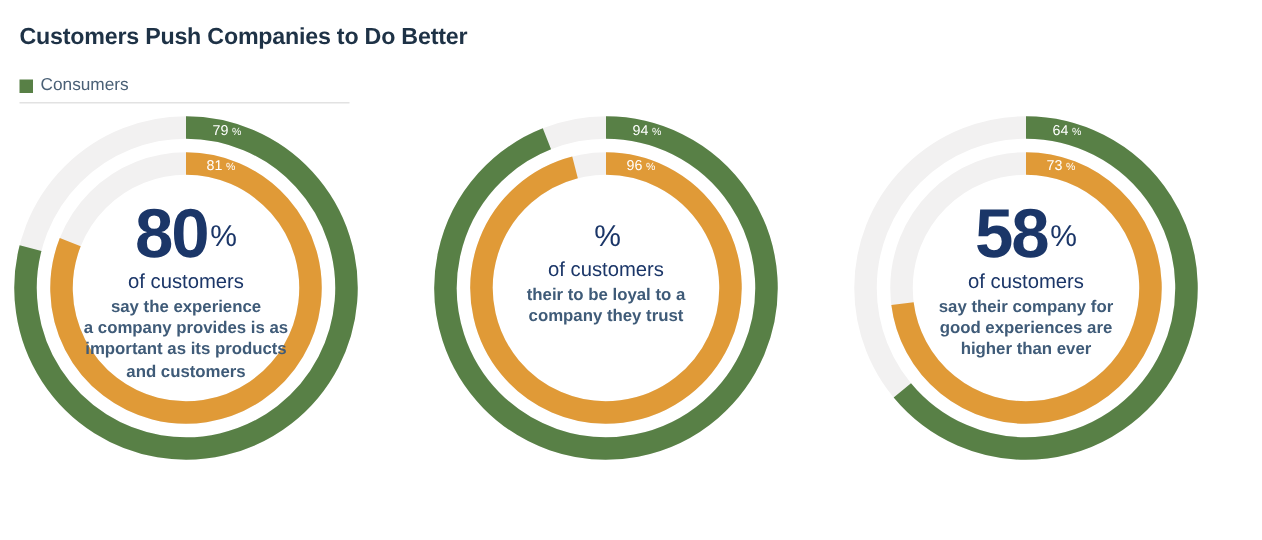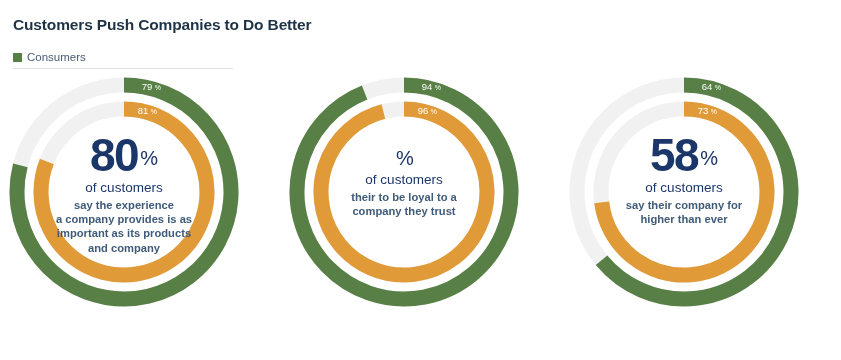--- a/index.html
+++ b/index.html
@@ -171,21 +171,21 @@
         <div class="center-block">
           <div class="big-row">
             <span class="big-num">80</span>
             <span class="big-pct">%</span>
           </div>
           <div class="sub-bold">of customers</div>
           <div class="sub-lines">
             <div>say the experience</div>
             <div>a company provides is as</div>
             <div>important as its products</div>
-            <div>and company</div>
+            <div>and customers</div>
           </div>
         </div>
       </div>
       <div class="chart" style="left: 284px;">
         <svg class="chart-svg" viewBox="0 0 240 240">
           <circle cx="120" cy="120" r="107" fill="none" stroke="#f2f1f1" stroke-width="15"></circle>
           <circle cx="120" cy="120" r="83" fill="none" stroke="#f2f1f1" stroke-width="15"></circle>
           <path d="M 120 13 A 107 107 0 1 1 80.61067286273956 20.513916009957057" fill="none" stroke="#588046" stroke-width="15"></path>
           <path d="M 120 37 A 83 83 0 1 1 99.35873936531708 39.60759762632361" fill="none" stroke="#e09a37" stroke-width="15"></path>
           <g>
@@ -224,19 +224,20 @@
           </g>
         </svg>
         <div class="center-block">
           <div class="big-row">
             <span class="big-num">58</span>
             <span class="big-pct">%</span>
           </div>
           <div class="sub-bold">of customers</div>
           <div class="sub-lines">
             <div>say their company for</div>
+            <div>good experiences are</div>
             <div>higher than ever</div>
           </div>
         </div>
       </div>
     </div>
 
 </div>
 
 </body></html>

